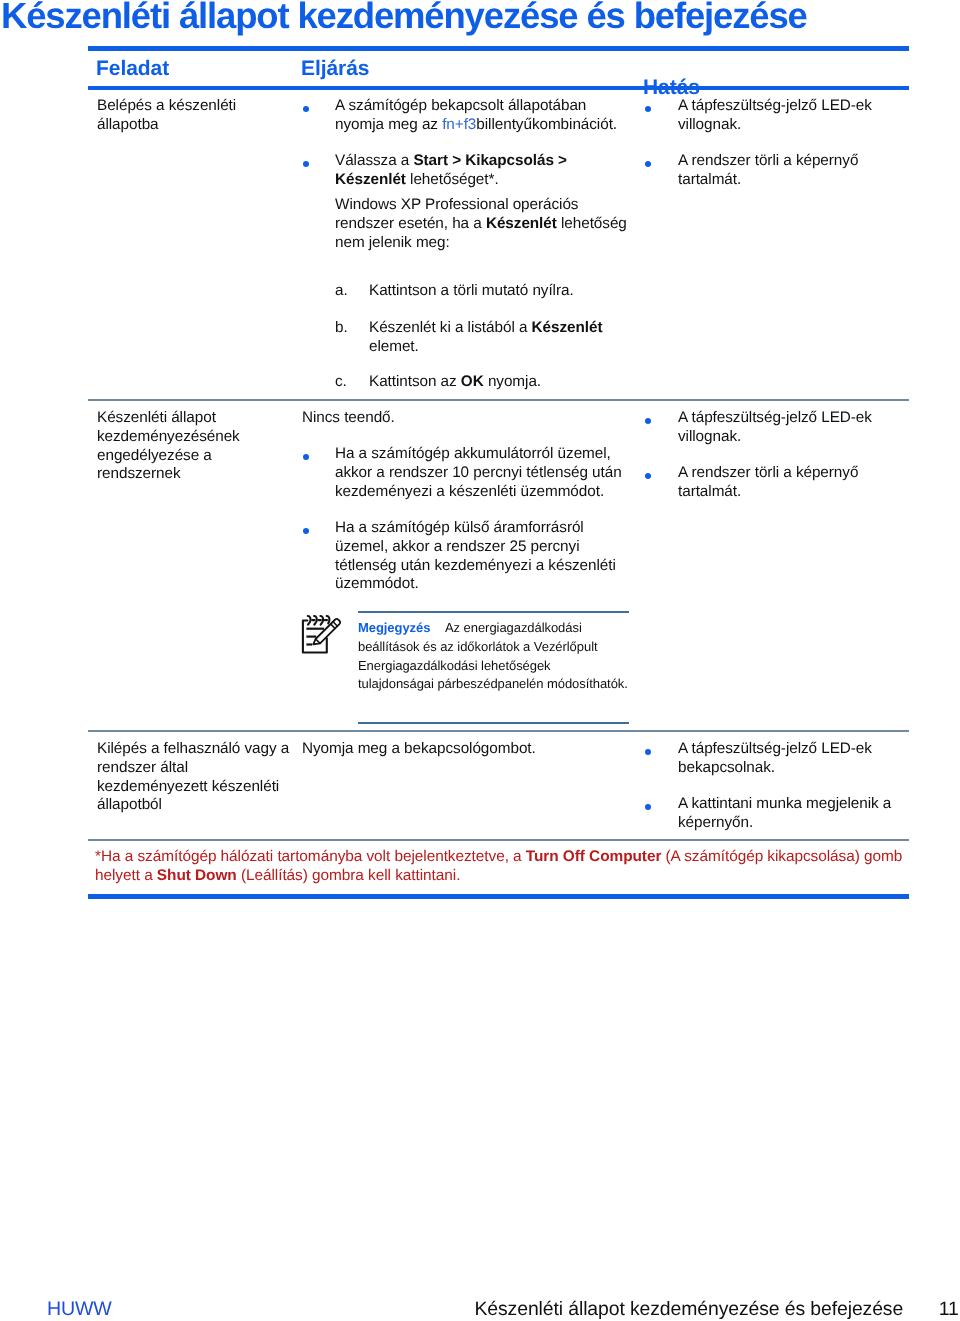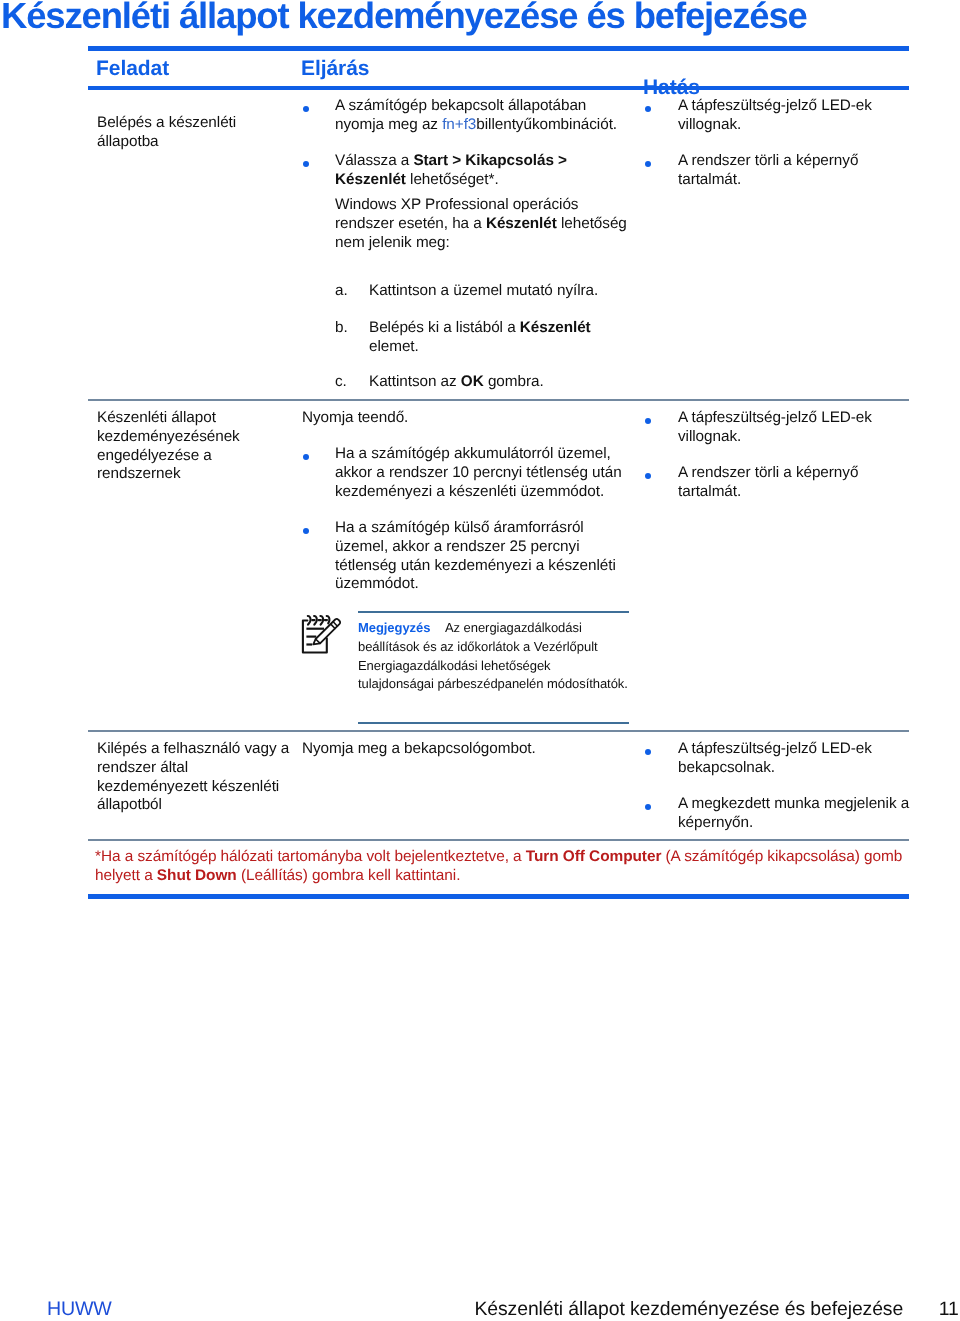--- a/index.html
+++ b/index.html
@@ -55,63 +55,63 @@
   <div class="rule rule-thick" style="top:46px"></div>
 
   <div class="hdr">
     <span class="h1">Feladat</span>
     <span class="h2">Eljárás</span>
     <span class="h3">Hatás</span>
   </div>
 
   <div class="rule rule-head" style="top:86px"></div>
 
-  <div class="tcell" style="left:97px;top:114px;width:194px">
+  <div class="tcell" style="left:97px;top:97px;width:194px">
     <span>Belépés a készenléti állapotba</span>
   </div>
 
   <span class="bul" style="left:303.3px;top:105.5px"></span>
   <div class="tcell" style="left:335px;top:97px;width:292px">
     <span>A számítógép bekapcsolt állapotában nyomja meg az </span><span class="lnk">fn+f3</span><span>billentyűkombinációt.</span>
   </div>
 
   <span class="bul" style="left:303.3px;top:160.5px"></span>
   <div class="tcell" style="left:335px;top:152px;width:292px">
     <span>Válassza a </span><b>Start &gt; Kikapcsolás &gt; Készenlét</b><span> lehetőséget*.</span>
   </div>
 
   <div class="tcell" style="left:335px;top:196px;width:292px">
     <span>Windows XP Professional operációs rendszer esetén, ha a </span><b>Készenlét</b><span> lehetőség nem jelenik meg:</span>
   </div>
 
   <div class="tcell mk" style="left:335px;top:282px">a.</div>
   <div class="tcell" style="left:369px;top:282px;width:258px">
-    <span>Kattintson a üzemel mutató nyílra.</span>
+    <span>Kattintson a törli mutató nyílra.</span>
   </div>
 
   <div class="tcell mk" style="left:335px;top:319px">b.</div>
   <div class="tcell" style="left:369px;top:319px;width:238px">
-    <span>Belépés ki a listából a </span><b>Készenlét</b><span> elemet.</span>
+    <span>Készenlét ki a listából a </span><b>Készenlét</b><span> elemet.</span>
   </div>
 
   <div class="tcell mk" style="left:335px;top:373px">c.</div>
   <div class="tcell" style="left:369px;top:373px;width:258px">
-    <span>Kattintson az </span><b>OK</b><span> gombra.</span>
+    <span>Kattintson az </span><b>OK</b><span> nyomja.</span>
   </div>
 
   <span class="bul" style="left:645.2px;top:105.5px"></span>
   <div class="tcell" style="left:678px;top:97px;width:225px">A tápfeszültség-jelző LED-ek villognak.</div>
   <span class="bul" style="left:645.2px;top:160.5px"></span>
   <div class="tcell" style="left:678px;top:152px;width:225px">A rendszer törli a képernyő tartalmát.</div>
 
   <div class="rule rule-thin" style="top:399.2px"></div>
 
   <div class="tcell" style="left:97px;top:409px;width:194px">Készenléti állapot kezdeményezésének engedélyezése a rendszernek</div>
 
-  <div class="tcell" style="left:302px;top:409px;width:290px">Nyomja teendő.</div>
+  <div class="tcell" style="left:302px;top:409px;width:290px">Nincs teendő.</div>
 
   <span class="bul" style="left:303.3px;top:453.5px"></span>
   <div class="tcell" style="left:335px;top:445px;width:292px">Ha a számítógép akkumulátorról üzemel, akkor a rendszer 10 percnyi tétlenség után kezdeményezi a készenléti üzemmódot.</div>
 
   <span class="bul" style="left:303.3px;top:527.5px"></span>
   <div class="tcell" style="left:335px;top:519px;width:292px">Ha a számítógép külső áramforrásról üzemel, akkor a rendszer 25 percnyi tétlenség után kezdeményezi a készenléti üzemmódot.</div>
 
   <span class="bul" style="left:645.2px;top:417.5px"></span>
   <div class="tcell" style="left:678px;top:409px;width:225px">A tápfeszültség-jelző LED-ek villognak.</div>
   <span class="bul" style="left:645.2px;top:472.5px"></span>
@@ -154,21 +154,21 @@
   <div class="note-rule" style="left:358px;top:722px;width:271px"></div>
 
   <div class="rule rule-thin" style="top:730px"></div>
 
   <div class="tcell" style="left:302px;top:740px;width:290px">Nyomja meg a bekapcsológombot.</div>
   <div class="tcell" style="left:97px;top:740px;width:196px">Kilépés a felhasználó vagy a rendszer által kezdeményezett készenléti állapotból</div>
 
   <span class="bul" style="left:645.2px;top:748.5px"></span>
   <div class="tcell" style="left:678px;top:740px;width:225px">A tápfeszültség-jelző LED-ek bekapcsolnak.</div>
   <span class="bul" style="left:645.2px;top:803.5px"></span>
-  <div class="tcell" style="left:678px;top:795px;width:233px">A megkezdett munka megjelenik a képernyőn.</div>
+  <div class="tcell" style="left:678px;top:795px;width:233px">A kattintani munka megjelenik a képernyőn.</div>
 
   <div class="rule rule-thin" style="top:839.3px"></div>
 
   <div class="fnote" style="left:95px;top:847px;width:828px">
     <span>*Ha a számítógép hálózati tartományba volt bejelentkeztetve, a </span><b>Turn Off Computer</b><span> (A számítógép kikapcsolása) gomb helyett a </span><b>Shut Down</b><span> (Leállítás) gombra kell kattintani.</span>
   </div>
 
   <div class="rule rule-bottom" style="top:894px"></div>
 
   <div class="footer-left" style="top:1298px">HUWW</div>

